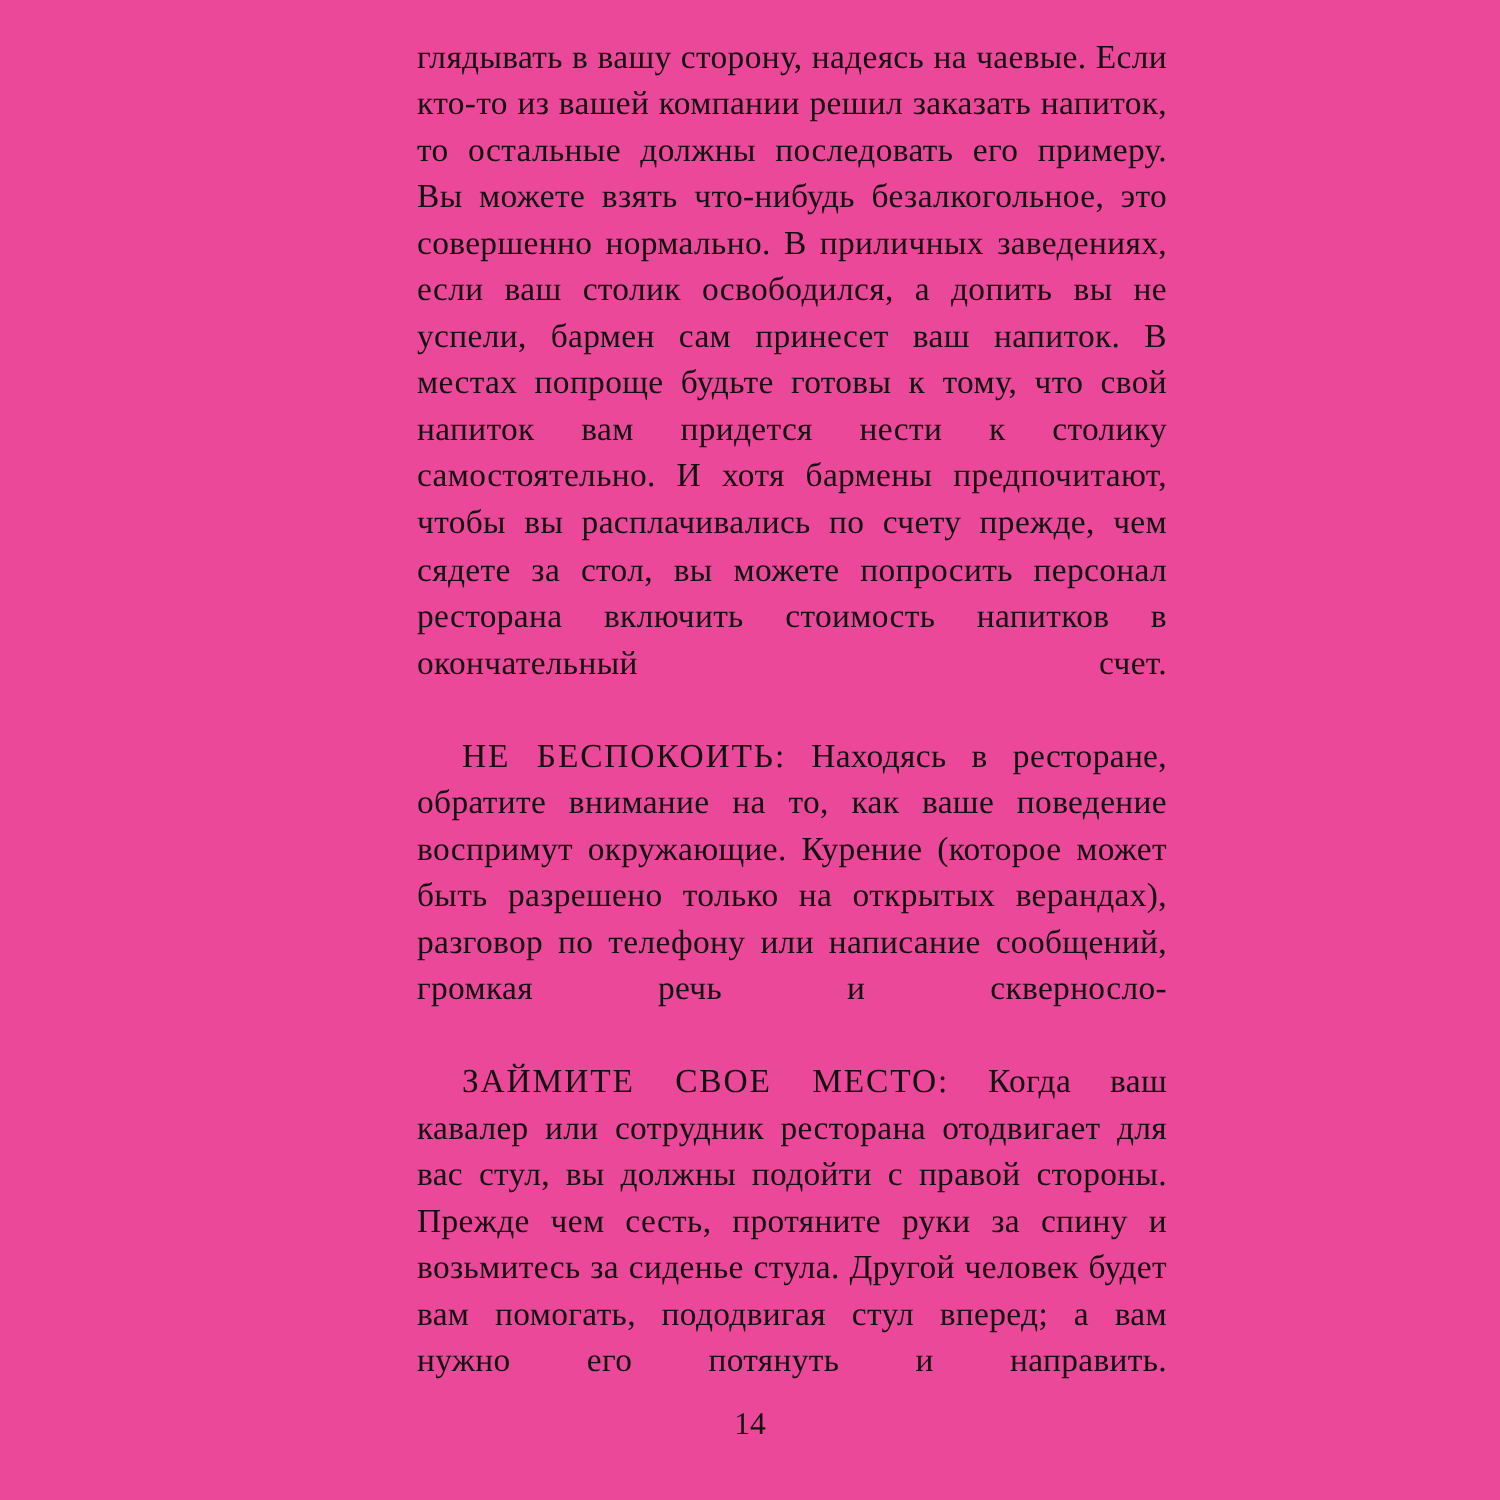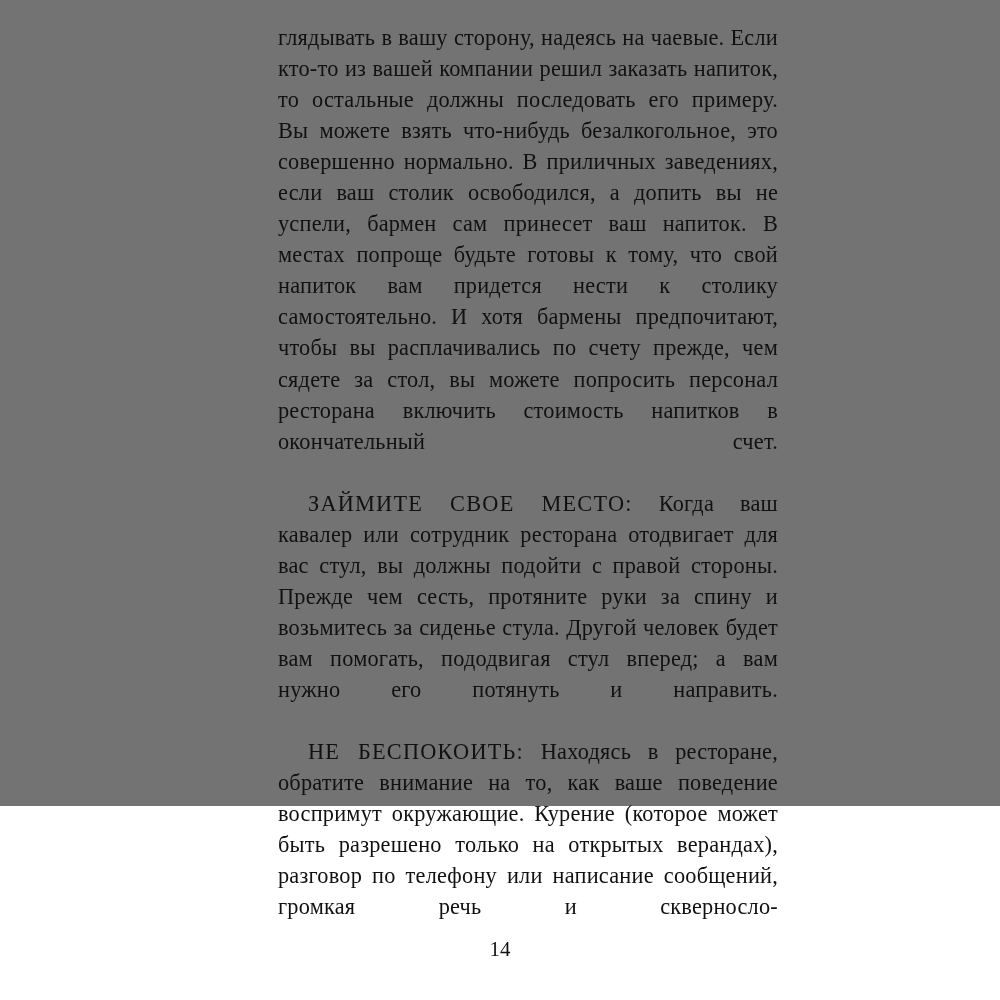--- a/index.html
+++ b/index.html
@@ -11,22 +11,22 @@
     height: 1000px;
     background: #ffffff;
     font-family: "Liberation Serif", "DejaVu Serif", serif;
     color: #000000;
     overflow: hidden;
   }
 
   .page {
     position: relative;
     width: 1000px;
-    height: 806px;
-    background: #737373;
+    height: 1000px;
+    background: #ec4899;
   }
 
   .text-block {
     position: absolute;
     left: 278px;
     top: 22px;
     width: 500px;
   }
 
   .para {
@@ -80,24 +80,24 @@
 
 <div class="page">
 
   <div class="text-block">
 
     <p class="para continued">
       <span>глядывать в вашу сторону, надеясь на чаевые. Если кто-то из вашей компании решил заказать напиток, то остальные должны последовать его примеру. Вы можете взять что-нибудь безалкогольное, это совершенно нормально. В приличных заведениях, если ваш столик освободился, а допить вы не успели, бармен сам принесет ваш напиток. В местах попроще будьте готовы к тому, что свой напиток вам придется нести к столику самостоятельно. И хотя бармены предпочитают, чтобы вы расплачивались по счету прежде, чем сядете за стол, вы можете попросить персонал ресторана включить стоимость напитков в окончательный счет.</span>
     </p>
 
     <p class="para indented">
-      <span class="runin-heading">ЗАЙМИТЕ СВОЕ МЕСТО:</span><span> Когда ваш кавалер или сотрудник ресторана отодвигает для вас стул, вы должны подойти с правой стороны. Прежде чем сесть, протяните руки за спину и возьмитесь за сиденье стула. Другой человек будет вам помогать, пододвигая стул вперед; а вам нужно его потянуть и направить.</span>
+      <span class="runin-heading">НЕ БЕСПОКОИТЬ:</span><span> Находясь в ресторане, обратите внимание на то, как ваше поведение воспримут окружающие. Курение (которое может быть разрешено только на открытых верандах), разговор по телефону или написание сообщений, громкая речь и скверносло-</span>
     </p>
 
     <p class="para indented">
-      <span class="runin-heading">НЕ БЕСПОКОИТЬ:</span><span> Находясь в ресторане, обратите внимание на то, как ваше поведение воспримут окружающие. Курение (которое может быть разрешено только на открытых верандах), разговор по телефону или написание сообщений, громкая речь и скверносло-</span>
+      <span class="runin-heading">ЗАЙМИТЕ СВОЕ МЕСТО:</span><span> Когда ваш кавалер или сотрудник ресторана отодвигает для вас стул, вы должны подойти с правой стороны. Прежде чем сесть, протяните руки за спину и возьмитесь за сиденье стула. Другой человек будет вам помогать, пододвигая стул вперед; а вам нужно его потянуть и направить.</span>
     </p>
 
   </div>
 
   <div class="page-number">14</div>
 
 </div>
 
 </body></html>

